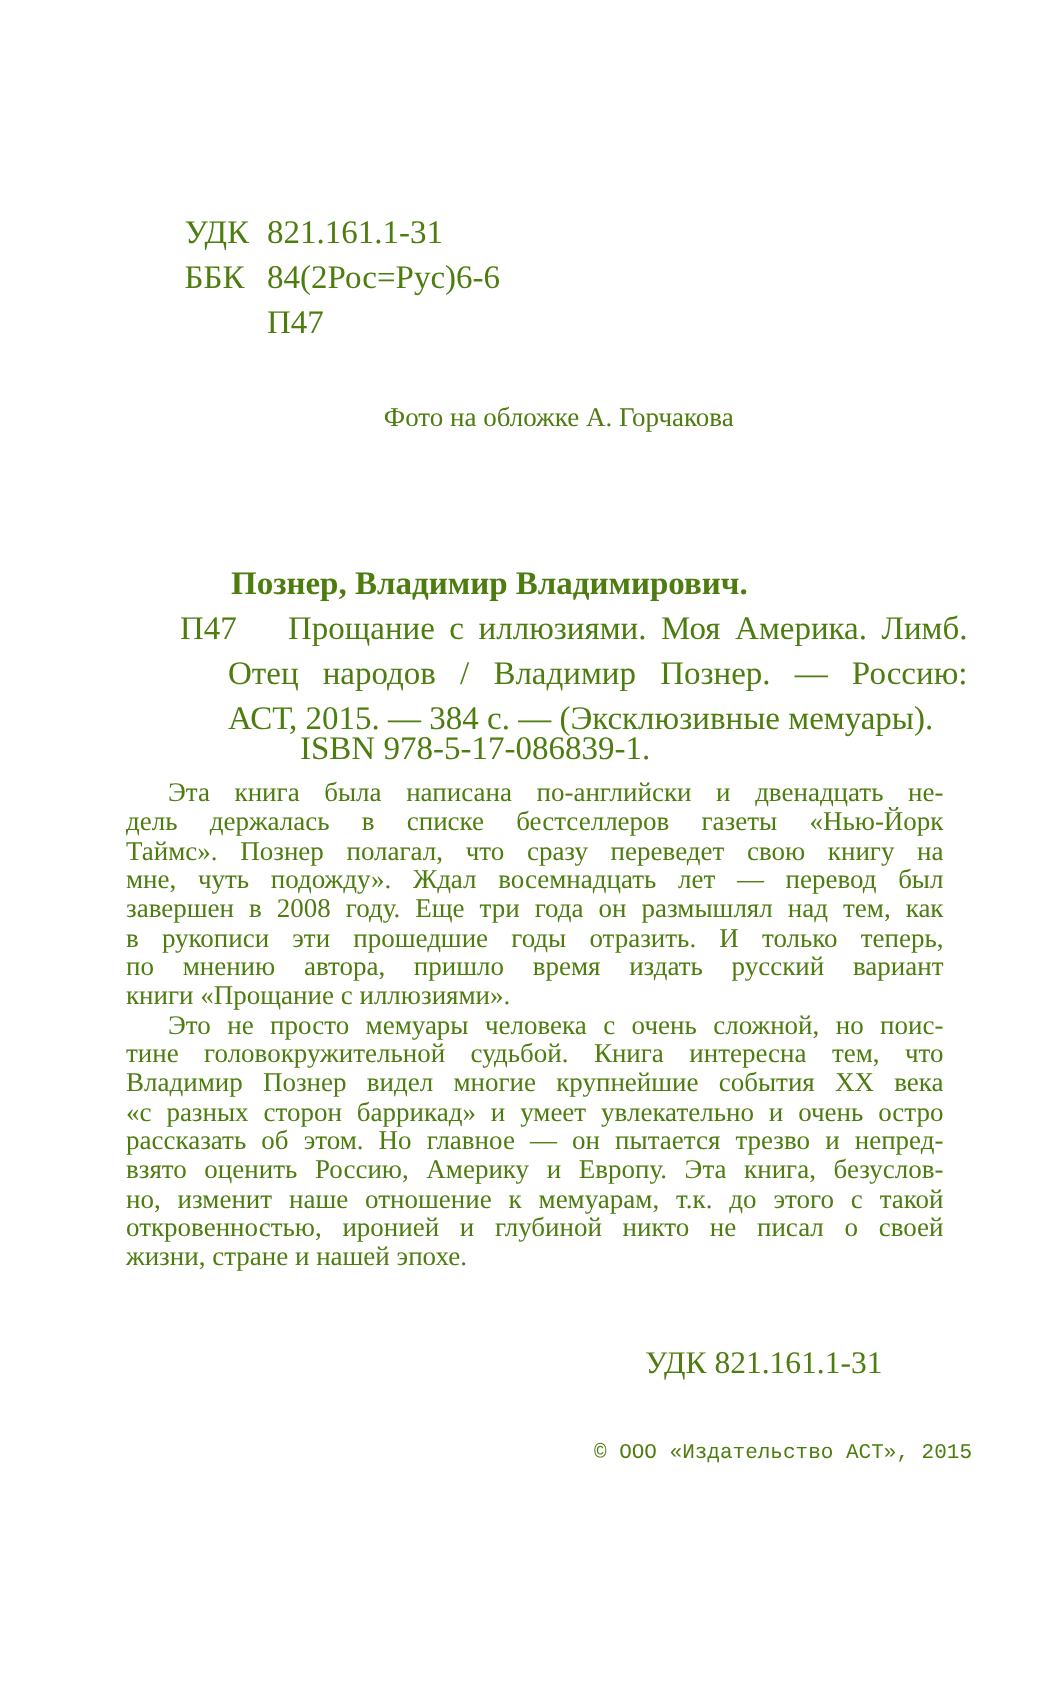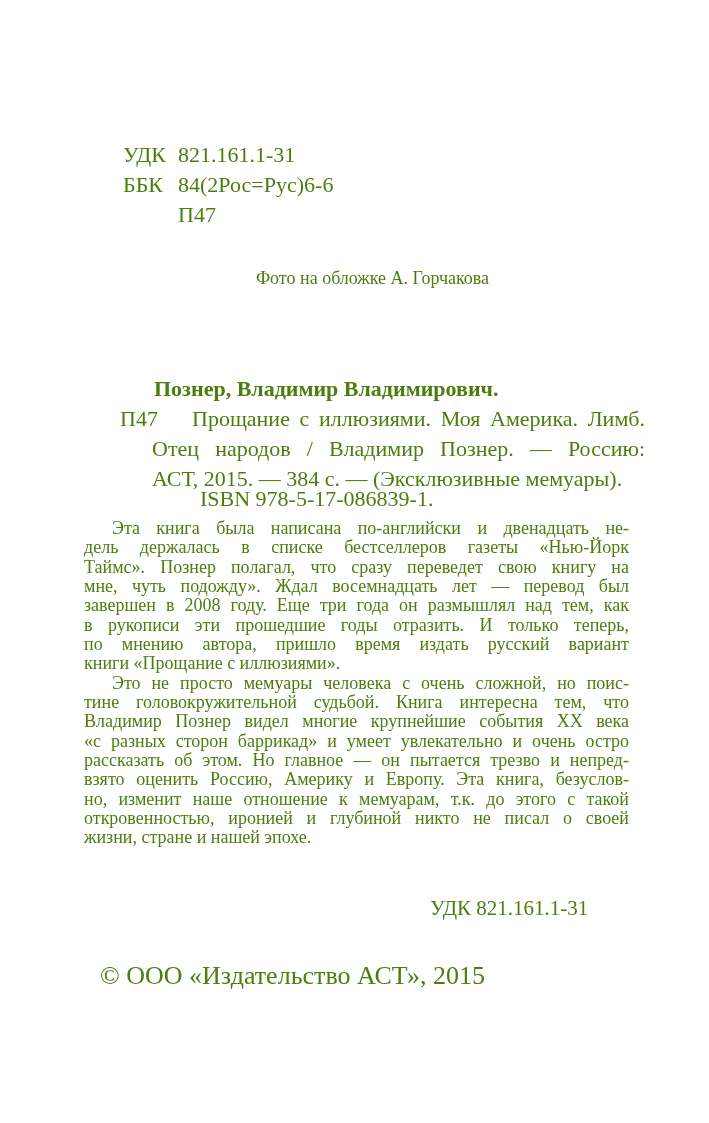--- a/index.html
+++ b/index.html
@@ -52,21 +52,21 @@
   .annotation .last { text-align:left; text-align-last:left; }
 
   
   .codes-bottom {
     position:absolute; left:430px; top:893px;
     font-size:21px; font-weight:normal; line-height:30px;
   }
 
   .copyright {
     position:absolute; left:100px; top:961px; width:548px;
-    font-size:26px;
+    text-align:right; font-size:14px;font-family:Liberation Mono, monospace;
   }
 </style>
 </head>
 <body>
 
 <div class="page">
 
   <div class="codes-top">
     <span>УДК</span>
     <span>821.161.1-31</span>

